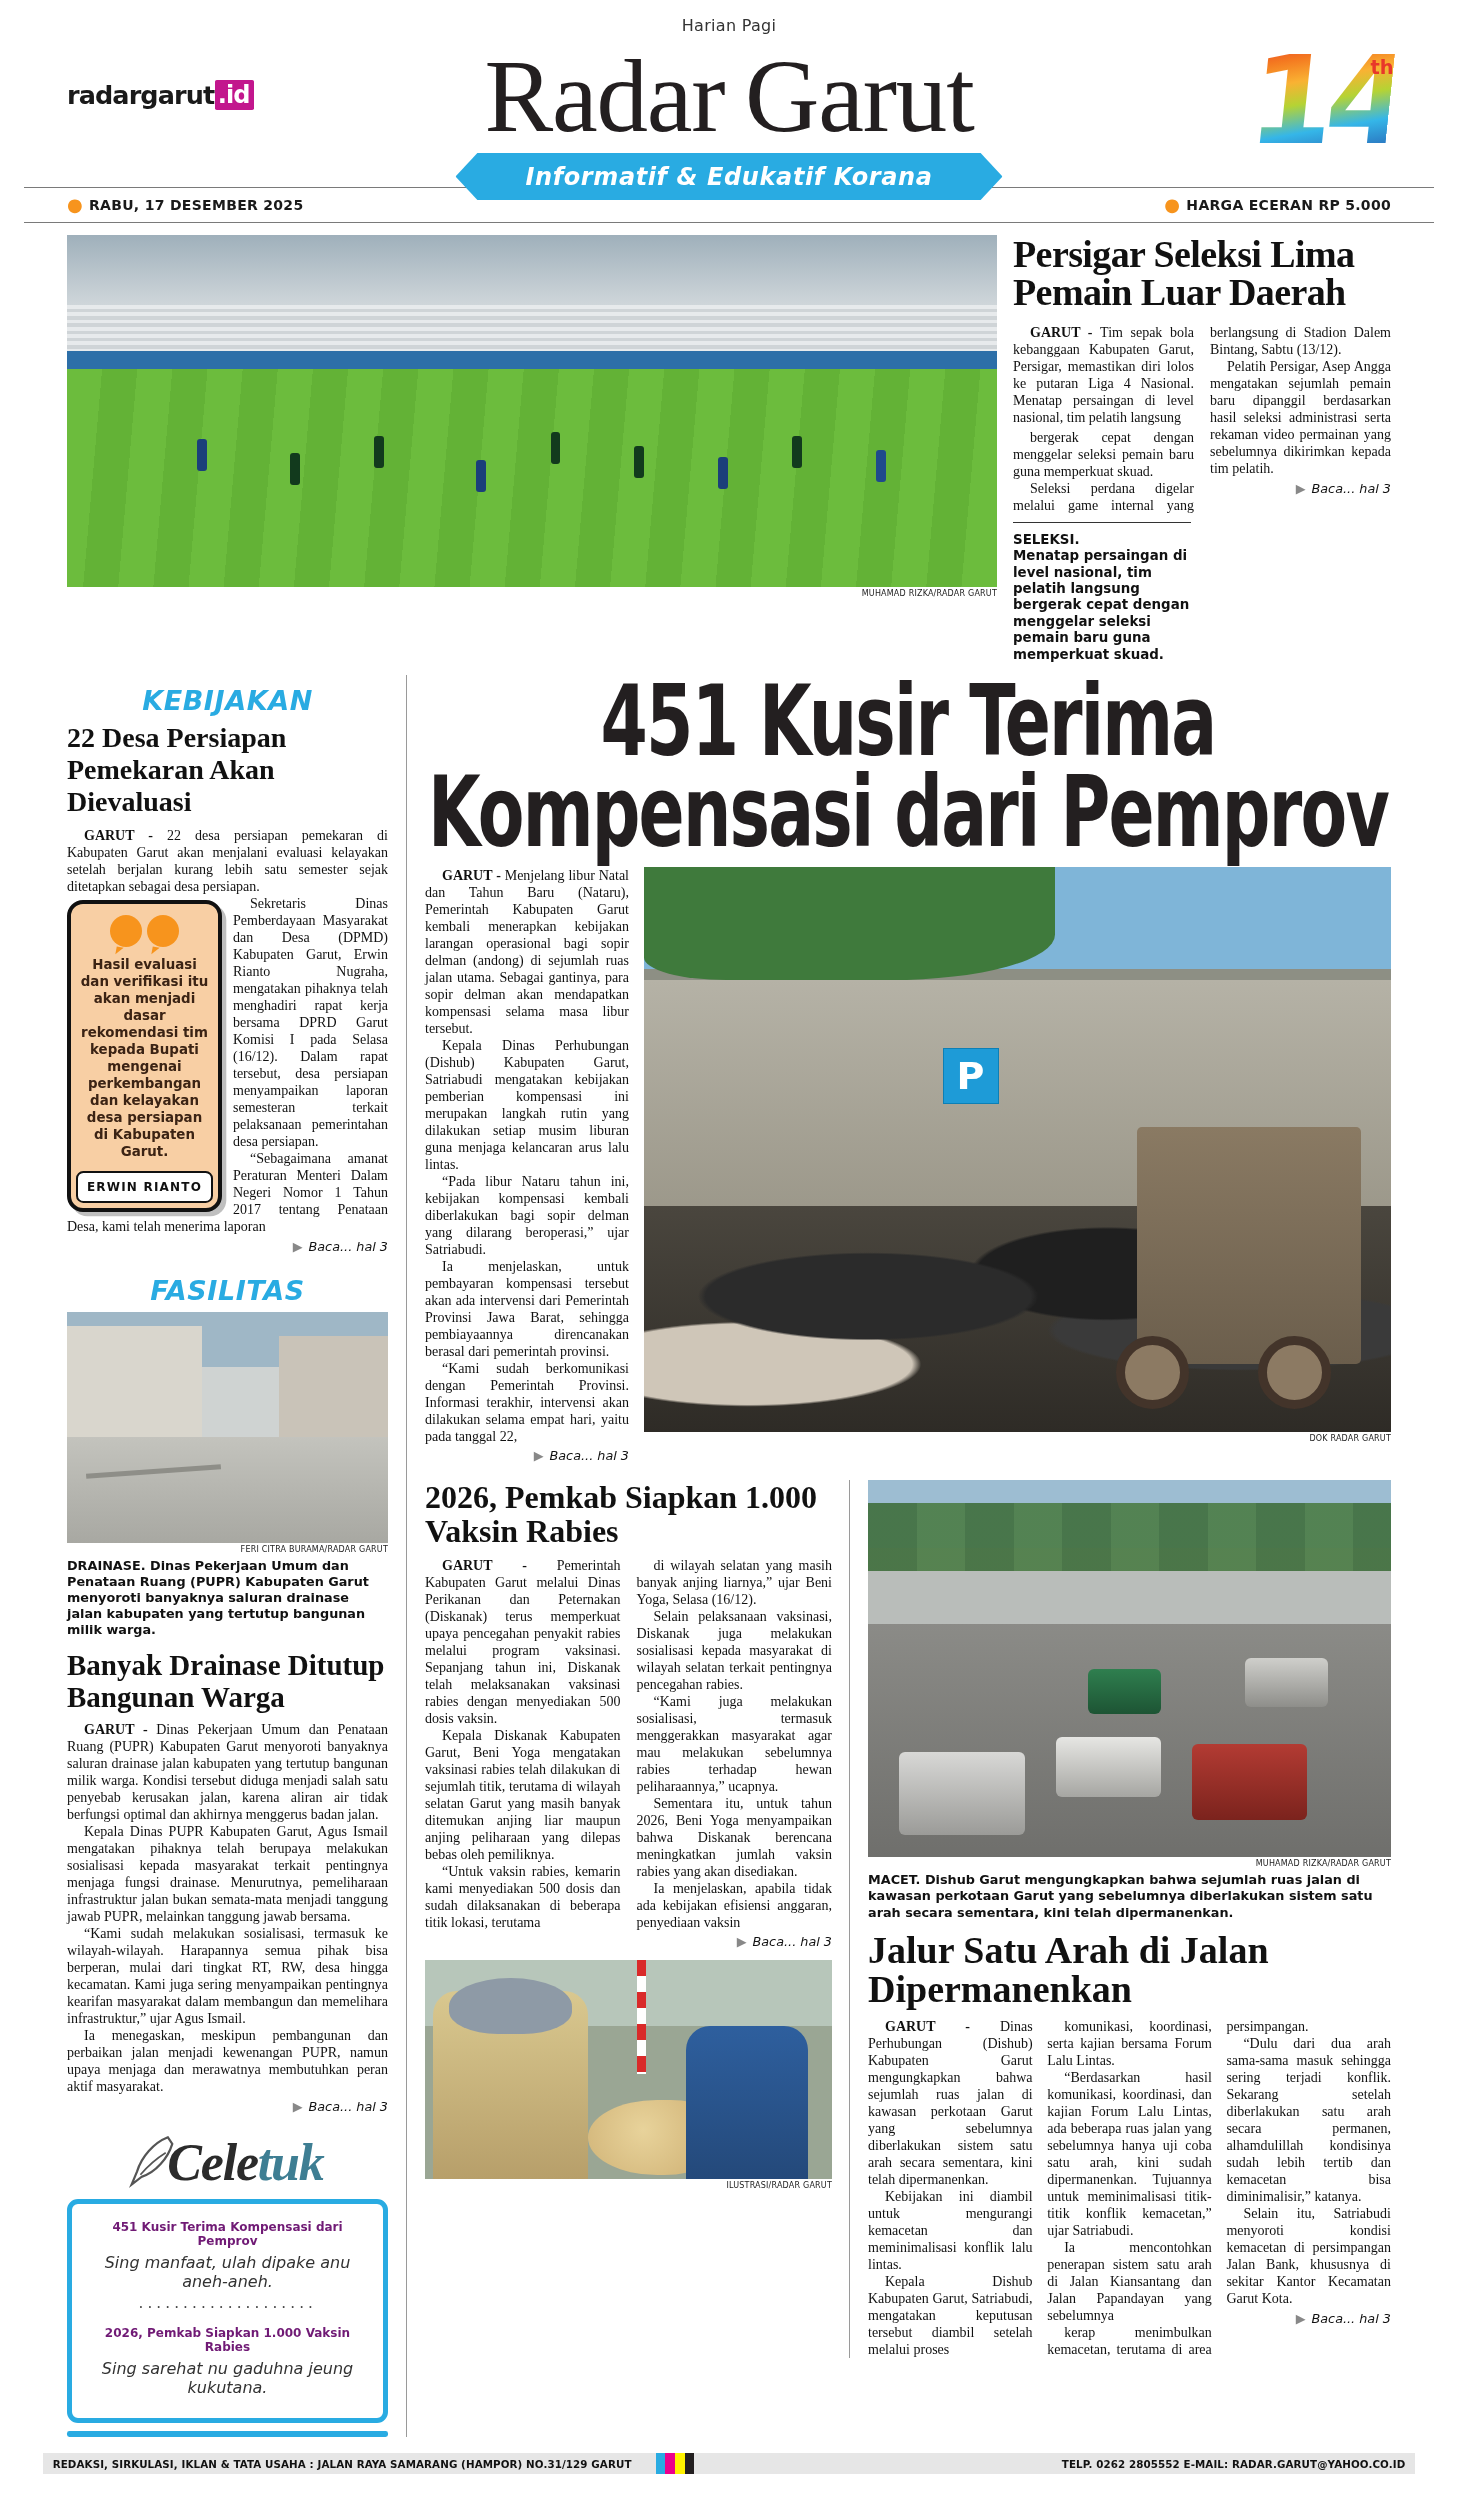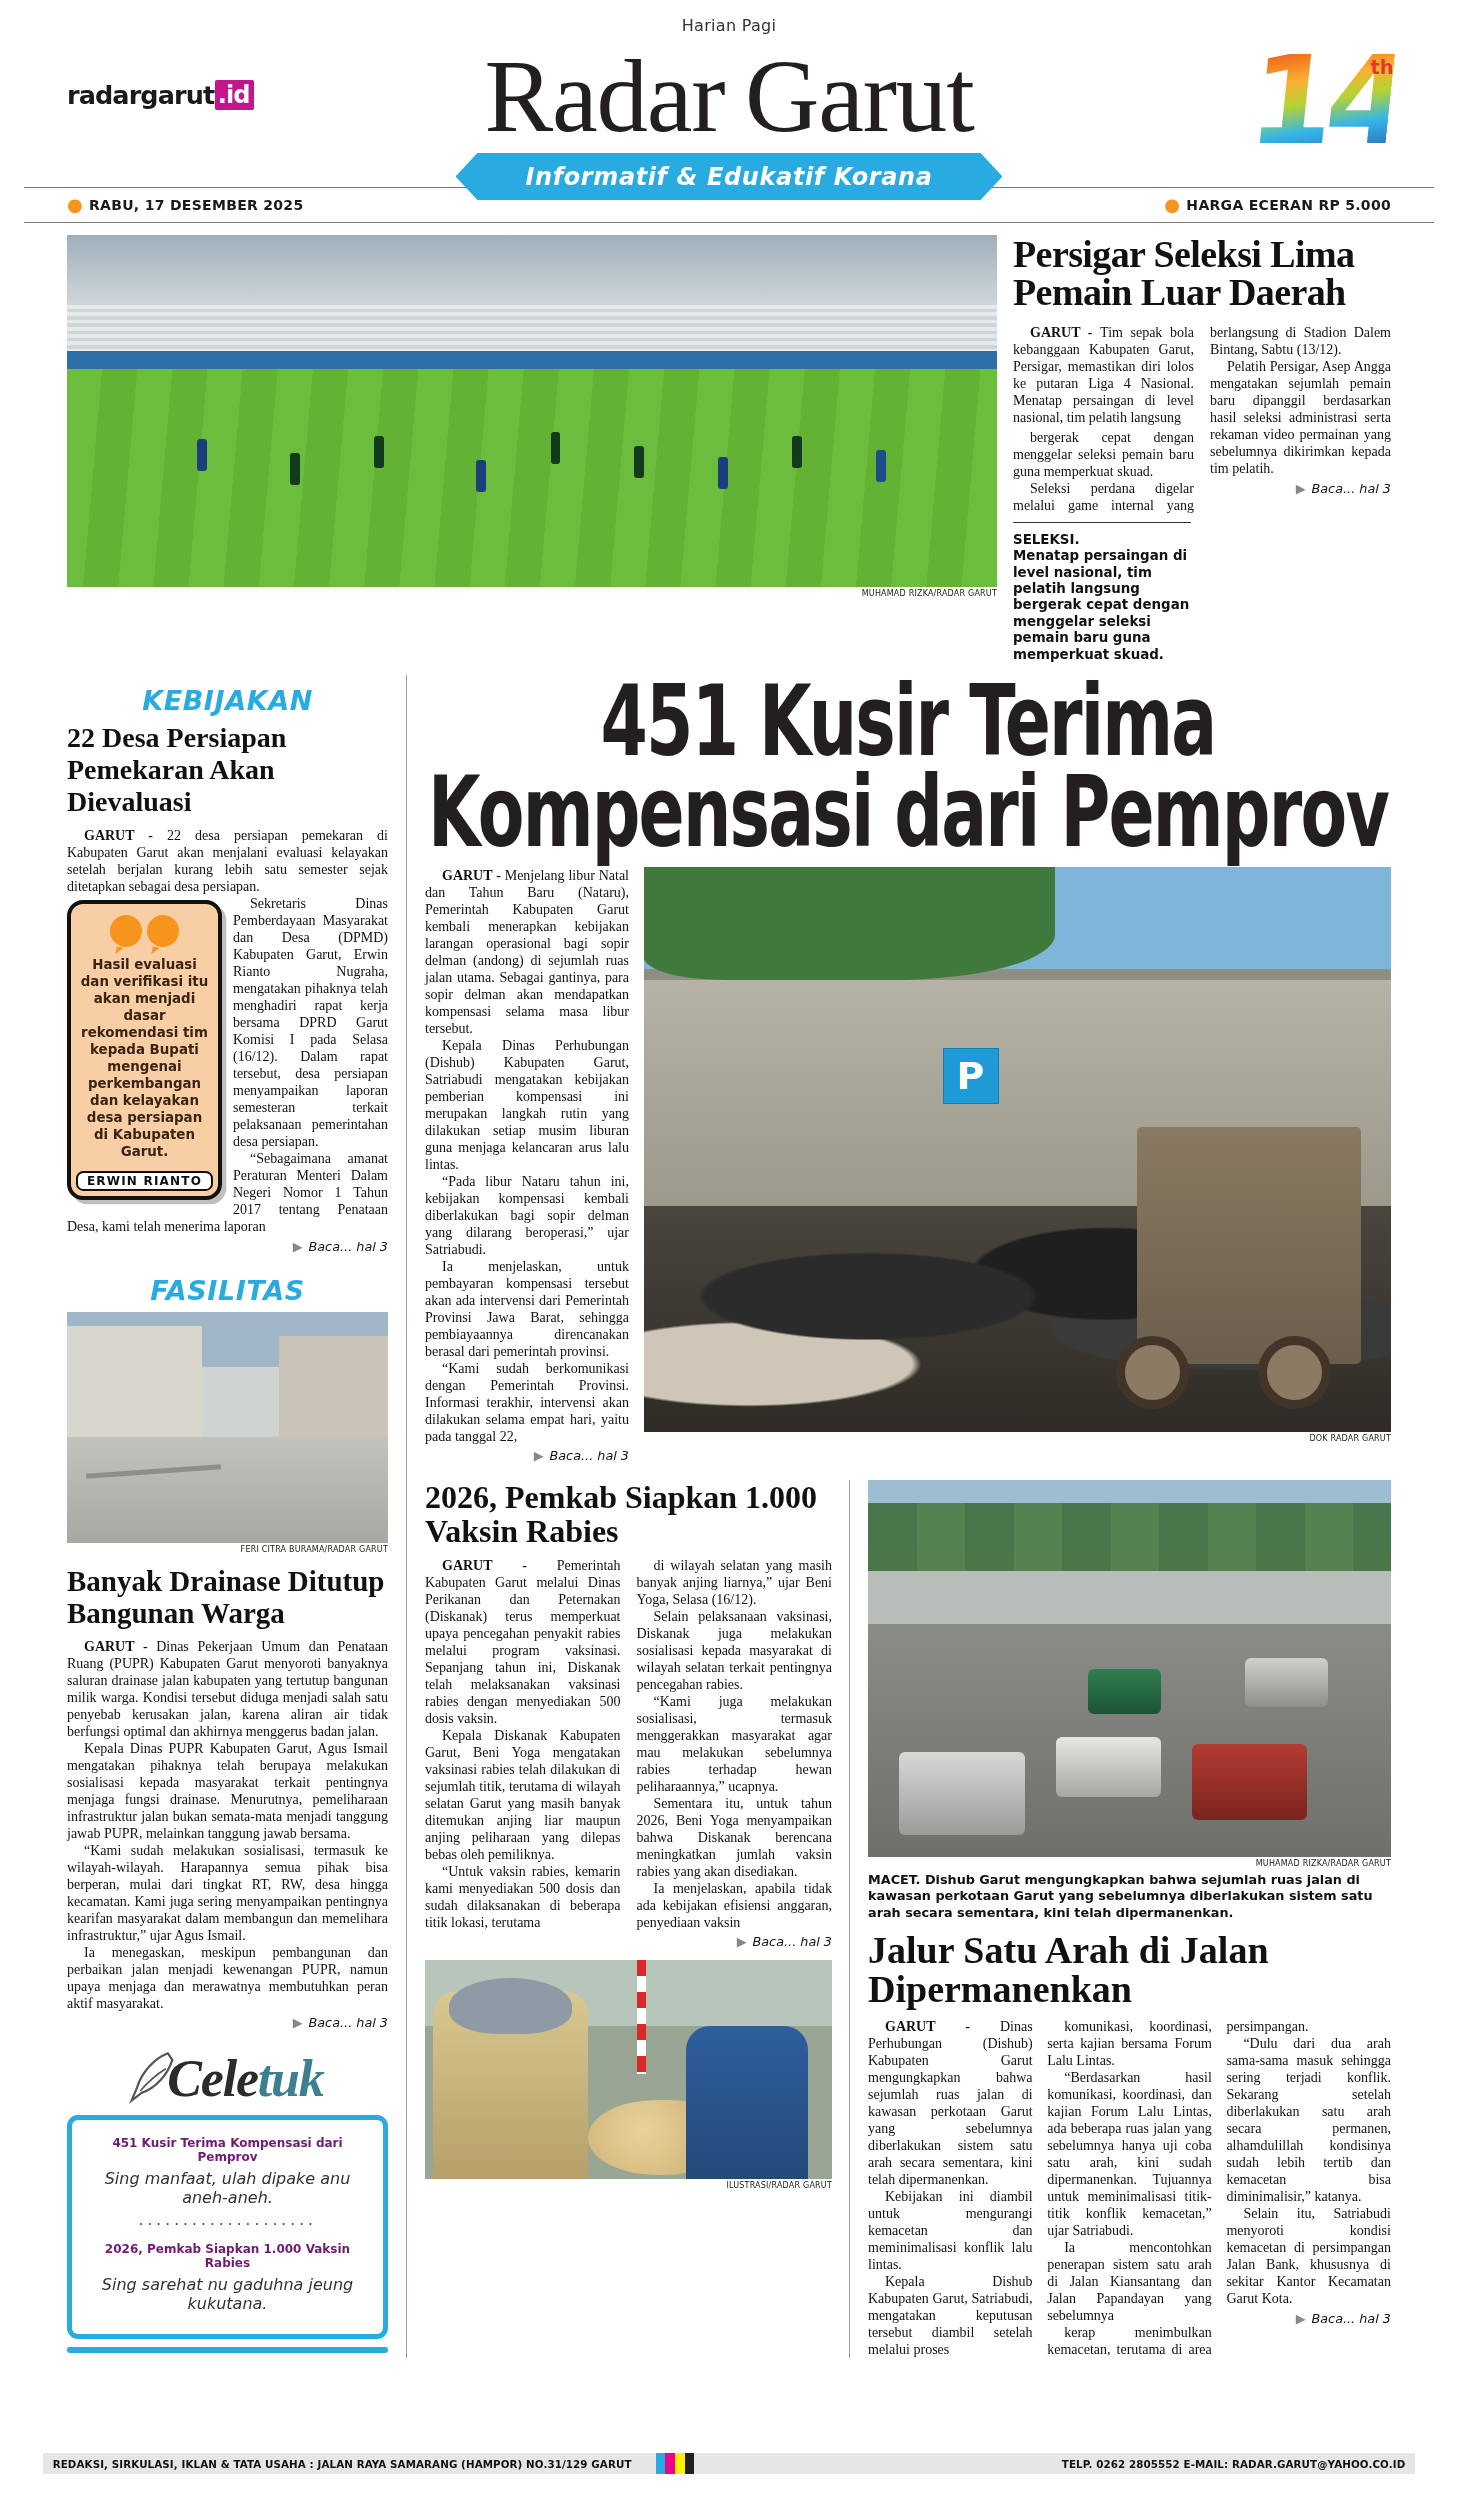--- a/index.html
+++ b/index.html
@@ -133,21 +133,21 @@
     border-left: 7.3px solid #F7941D; border-bottom: 8.5px solid transparent;
     transform: rotate(10deg);
   }
   .quotecard .qtext {
     font-family: "DejaVu Sans", sans-serif; font-weight: 700; font-size: 13.4px;
     line-height: 17px; color: #3B2314; margin-top: 8.5px;
   }
   .quotecard .qname {
     margin: 11px -2.4px -4.9px; background: #fff; border: 2.4px solid #111; border-radius: 7.3px;
     font-family: "DejaVu Sans", sans-serif; font-weight: 700; font-size: 12px;
-    letter-spacing: 1.2px; padding: 1px 0; color: #111;
+    letter-spacing: 1.2px; padding: 7px 0; color: #111;
   }
 
   .photo {
     background: linear-gradient(#c8d2d8,#aab6bd);
     position: relative; overflow: hidden;
   }
 
   .mega-hl {
     font-family: "DejaVu Sans", sans-serif; font-weight: 700;
     font-size: 68px; line-height: 63px; letter-spacing: -1.8px;
@@ -362,20 +362,24 @@
 
       <div class="rubrik" style="margin-top:20.7px;">FASILITAS</div>
 
       <div class="photo sc-street" style="height:231px;">
         <div class="bldgL"></div>
           <div class="bldgR"></div>
           <div class="road"></div>
           <div class="curb"></div>
       </div>
       <div class="credit">FERI CITRA BURAMA/RADAR GARUT</div>
+      <div style="font-family:'DejaVu Sans',sans-serif;font-weight:700;font-size:12.8px;line-height:16px;margin-top:3.6px;">
+        <span>DRAINASE.</span>
+        <span>Dinas Pekerjaan Umum dan Penataan Ruang (PUPR) Kabupaten Garut menyoroti banyaknya saluran drainase jalan kabupaten yang tertutup bangunan milik warga.</span>
+      </div>
 
       <div class="hl-serif" style="font-size:29px;line-height:32px;margin:11px 0 8.5px;">Banyak Drainase Ditutup Bangunan Warga</div>
       <div class="bodytext">
         <p><span class="dateline">GARUT -</span> <span>Dinas Pekerjaan Umum dan Penataan Ruang (PUPR) Kabupaten Garut menyoroti banyaknya saluran drainase jalan kabupaten yang tertutup bangunan milik warga. Kondisi tersebut diduga menjadi salah satu penyebab kerusakan jalan, karena aliran air tidak berfungsi optimal dan akhirnya menggerus badan jalan.</span></p>
         <p>Kepala Dinas PUPR Kabupaten Garut, Agus Ismail mengatakan pihaknya telah berupaya melakukan sosialisasi kepada masyarakat terkait pentingnya menjaga fungsi drainase. Menurutnya, pemeliharaan infrastruktur jalan bukan semata-mata menjadi tanggung jawab PUPR, melainkan tanggung jawab bersama.</p>
         <p>“Kami sudah melakukan sosialisasi, termasuk ke wilayah-wilayah. Harapannya semua pihak bisa berperan, mulai dari tingkat RT, RW, desa hingga kecamatan. Kami juga sering menyampaikan pentingnya kearifan masyarakat dalam membangun dan memelihara infrastruktur,” ujar Agus Ismail.</p>
         <p>Ia menegaskan, meskipun pembangunan dan perbaikan jalan menjadi kewenangan PUPR, namun upaya menjaga dan merawatnya membutuhkan peran aktif masyarakat.</p>
         <div class="baca"><span class="tri">▶</span><span>Baca... hal 3</span></div>
       </div>
 

